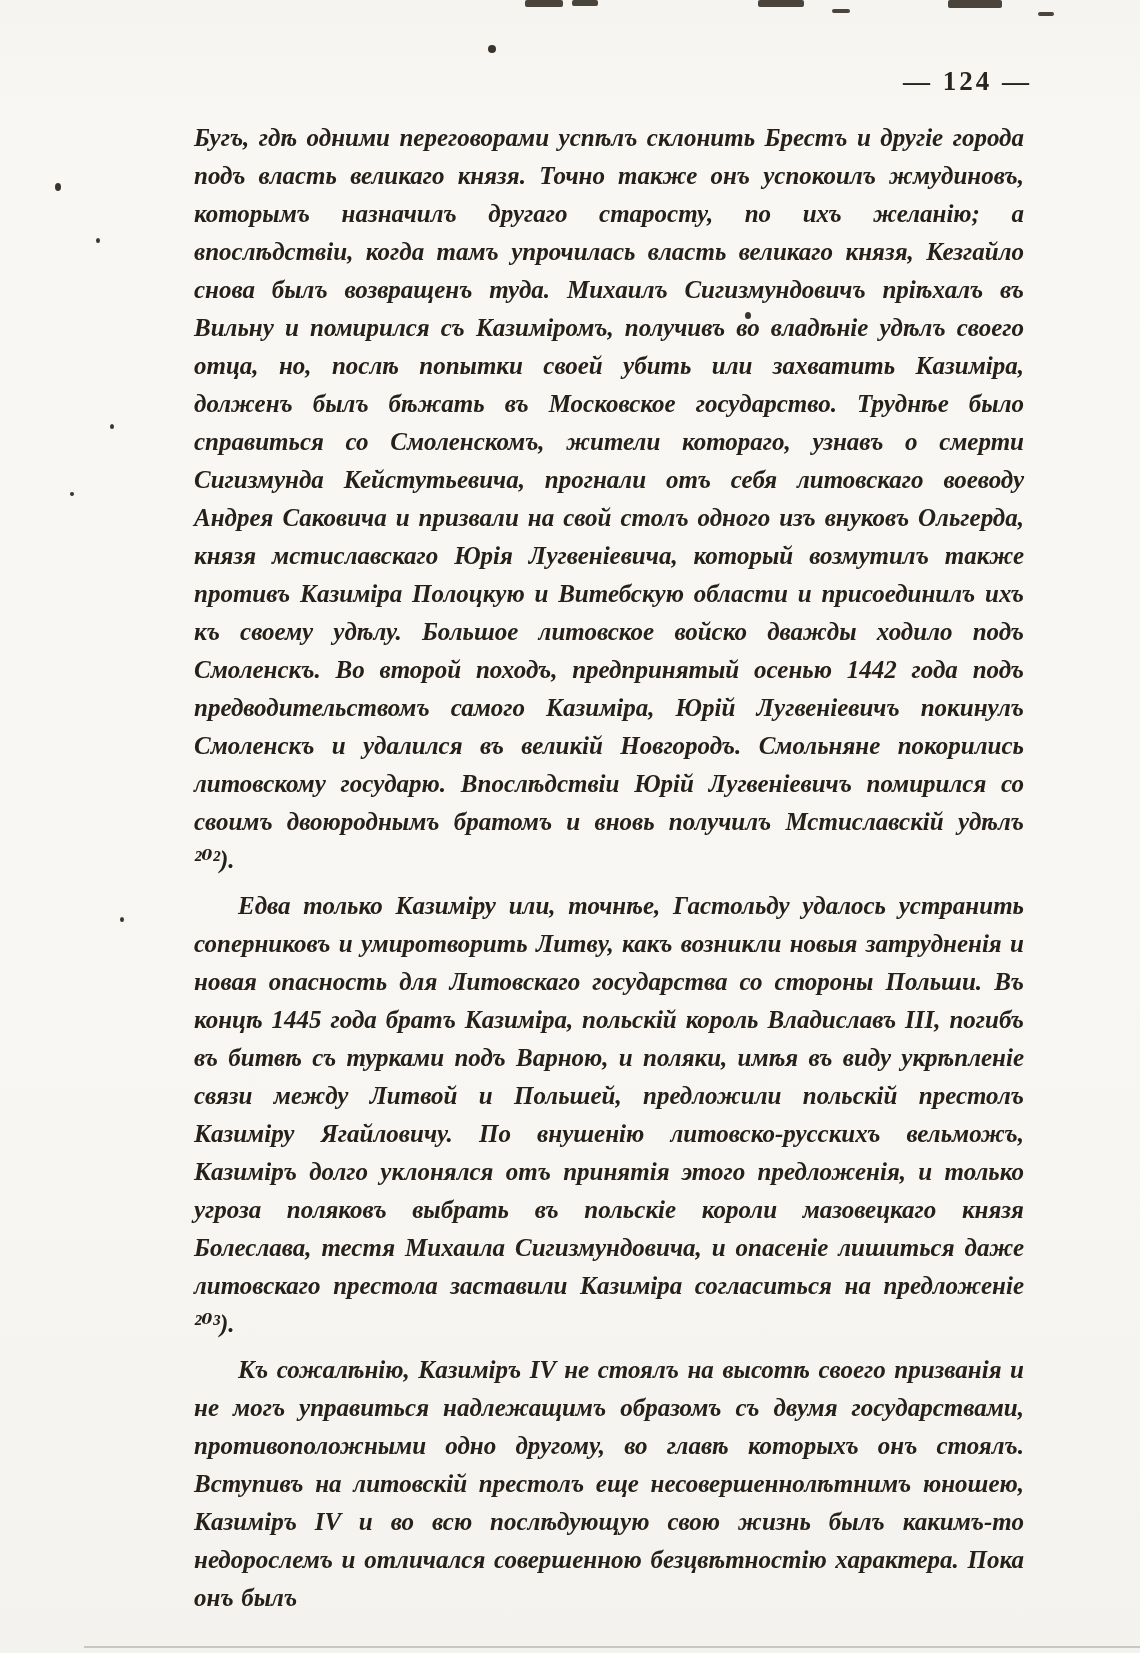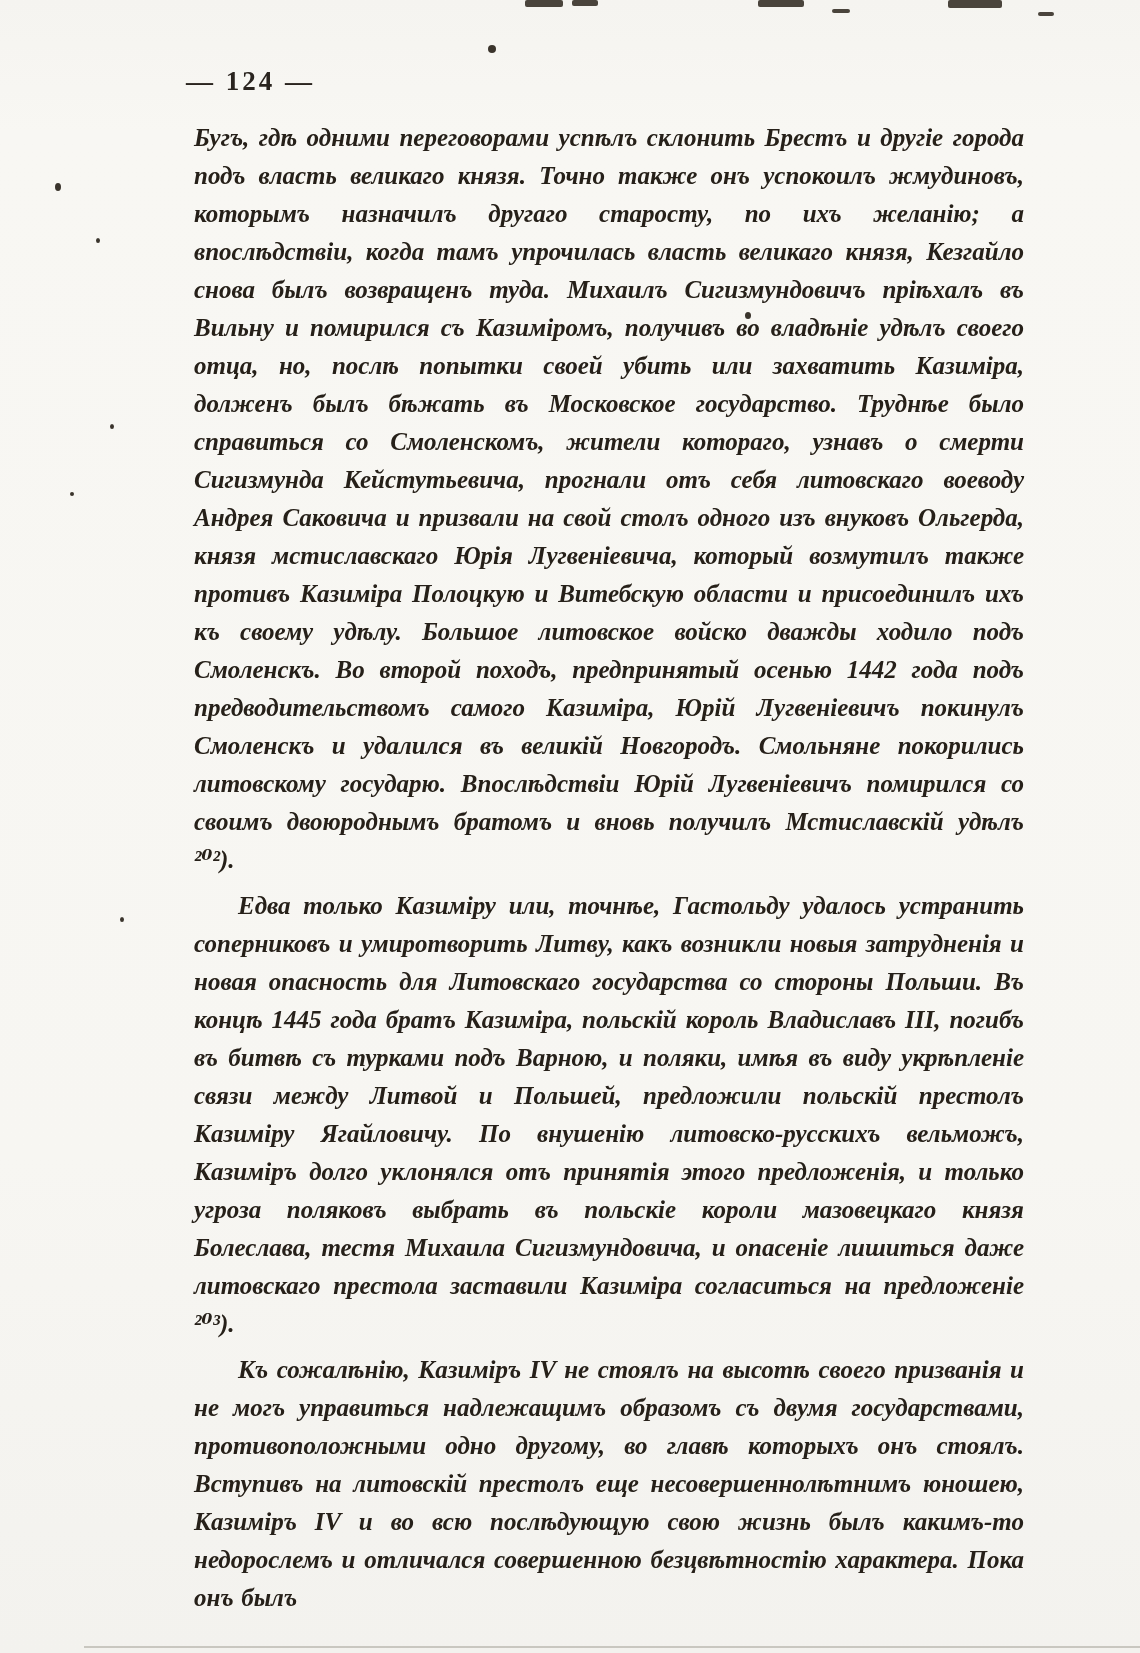--- a/index.html
+++ b/index.html
@@ -17,21 +17,21 @@
     font-family: "Liberation Serif", "DejaVu Serif", serif;
     color: #241f1c;
   }
   .text-column {
     position: absolute;
     left: 186px;
     top: 66px;
     width: 846px;
   }
   .page-number {
-    text-align: left;
+    text-align: right;
     font-size: 27px;
     font-weight: bold;
     letter-spacing: 3px;
     color: #2a241f;
     margin-bottom: 22px;
   }
   .para {
     margin: 8px;
     font-size: 25px;
     line-height: 38px;

